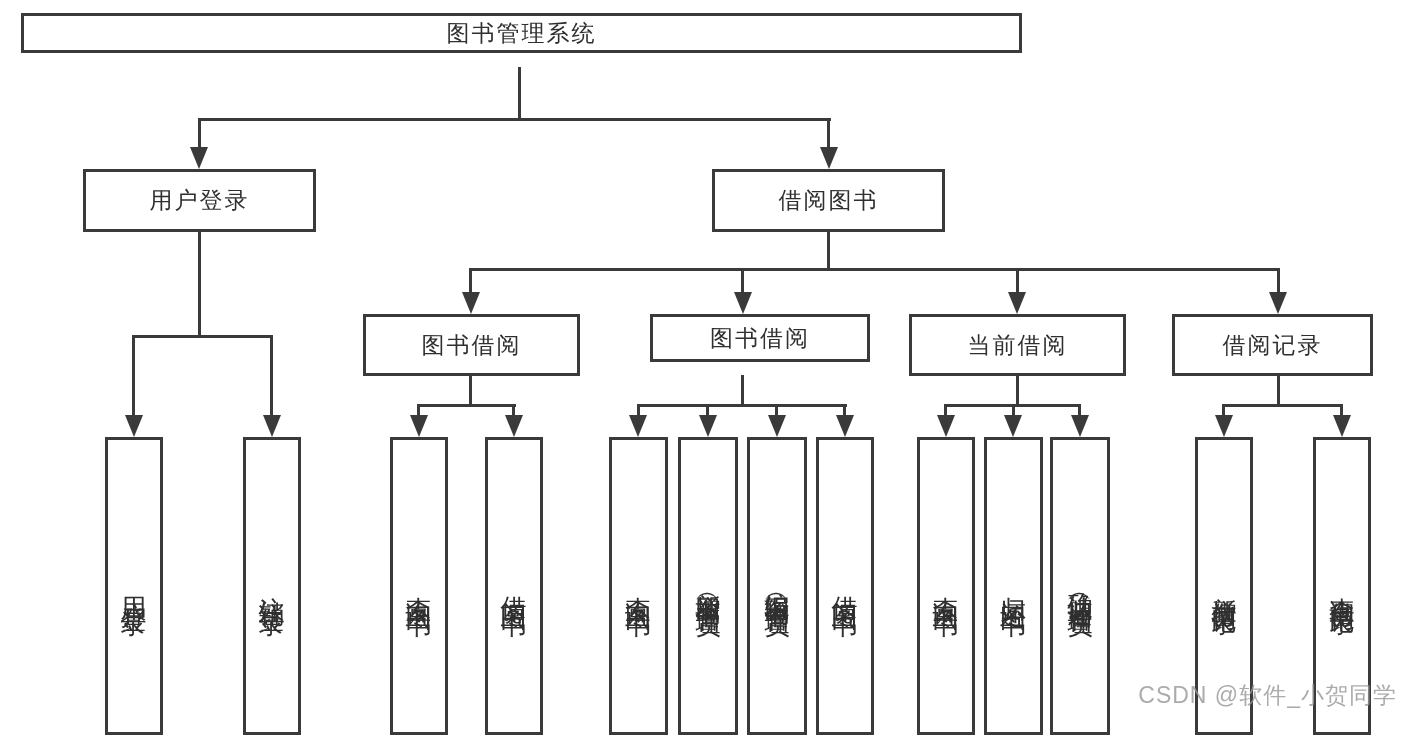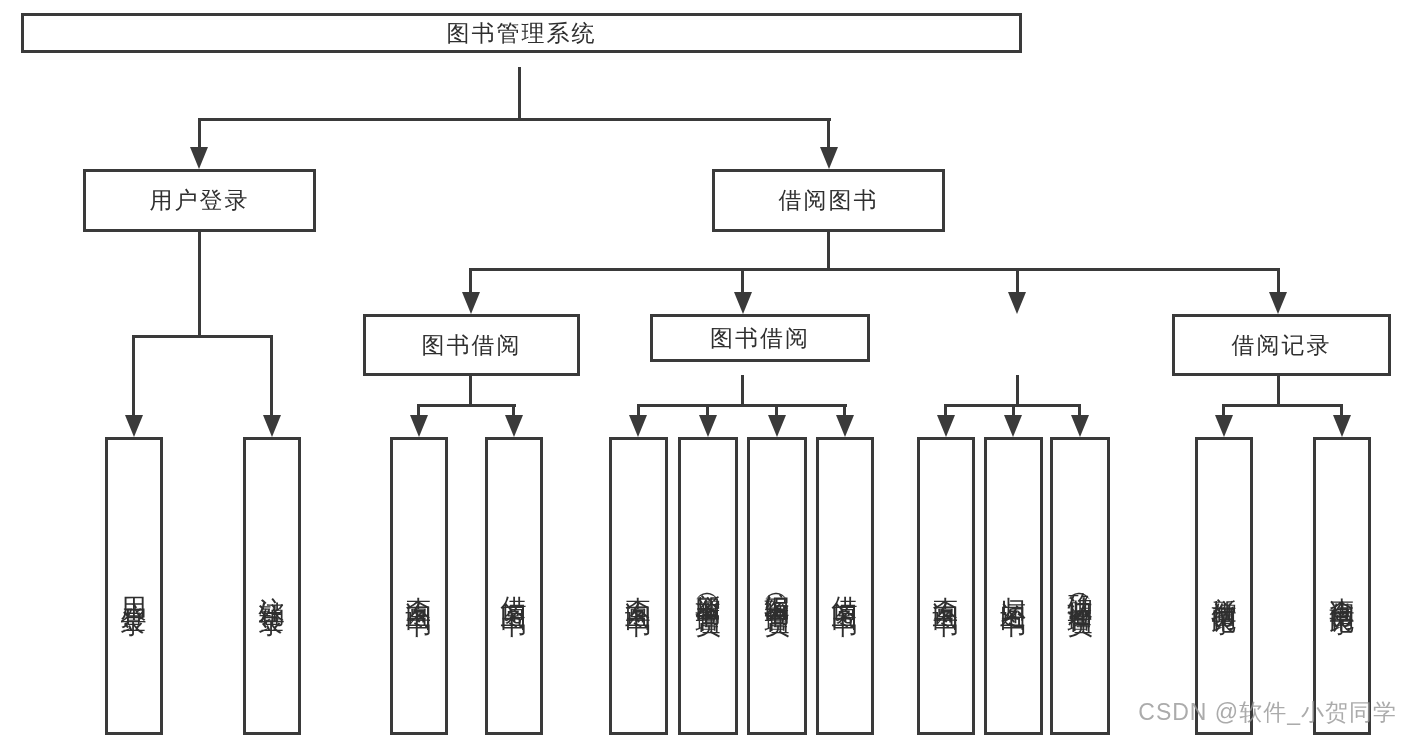--- a/index.html
+++ b/index.html
@@ -30,40 +30,41 @@
   .leaf.long{letter-spacing:3px;font-size:25px;}
   .line{position:absolute;background:#3a3a3a;}
   .arw{
     position:absolute;width:0;height:0;
     border-left:9px solid transparent;
     border-right:9px solid transparent;
     border-top:22px solid #3a3a3a;
   }
   .watermark{
     position:absolute;
-    right:8px;top:697px;
+    right:8px;top:680px;
     font-size:23px;
     letter-spacing:1px;
     color:rgba(150,150,150,0.8);
     white-space:nowrap;
   }
 </style>
 </head>
 <body>
 
 <div class="canvas">
 
   <div class="node h-node" style="left:21px;top:13px;width:1001px;height:40px">图书管理系统</div>
 
   <div class="node h-node" style="left:83px;top:169px;width:233px;height:63px">用户登录</div>
   <div class="node h-node" style="left:712px;top:169px;width:233px;height:63px">借阅图书</div>
 
   <div class="node h-node" style="left:363px;top:314px;width:217px;height:62px">图书借阅</div>
   <div class="node h-node" style="left:650px;top:314px;width:220px;height:48px">图书借阅</div>
-  <div class="node h-node" style="left:1172px;top:314px;width:219px;height:62px">借阅记录</div>
+  <div class="node h-node" style="left:909px;top:314px;width:217px;height:62px">当前借阅</div>
+  <div class="node h-node" style="left:1172px;top:314px;width:201px;height:62px">借阅记录</div>
 
   <div class="node leaf" style="left:105px;top:437px;width:58px;height:298px">用户登录</div>
   <div class="node leaf" style="left:243px;top:437px;width:58px;height:298px">注销登录</div>
 
   <div class="node leaf" style="left:390px;top:437px;width:58px;height:298px">查询图书</div>
   <div class="node leaf" style="left:485px;top:437px;width:58px;height:298px">借阅图书</div>
 
   <div class="node leaf" style="left:609px;top:437px;width:59px;height:298px">查询图书</div>
   <div class="node leaf long" style="left:678px;top:437px;width:60px;height:298px">新增图书（管理员）</div>
   <div class="node leaf long" style="left:747px;top:437px;width:60px;height:298px">编辑图书（管理员）</div>

